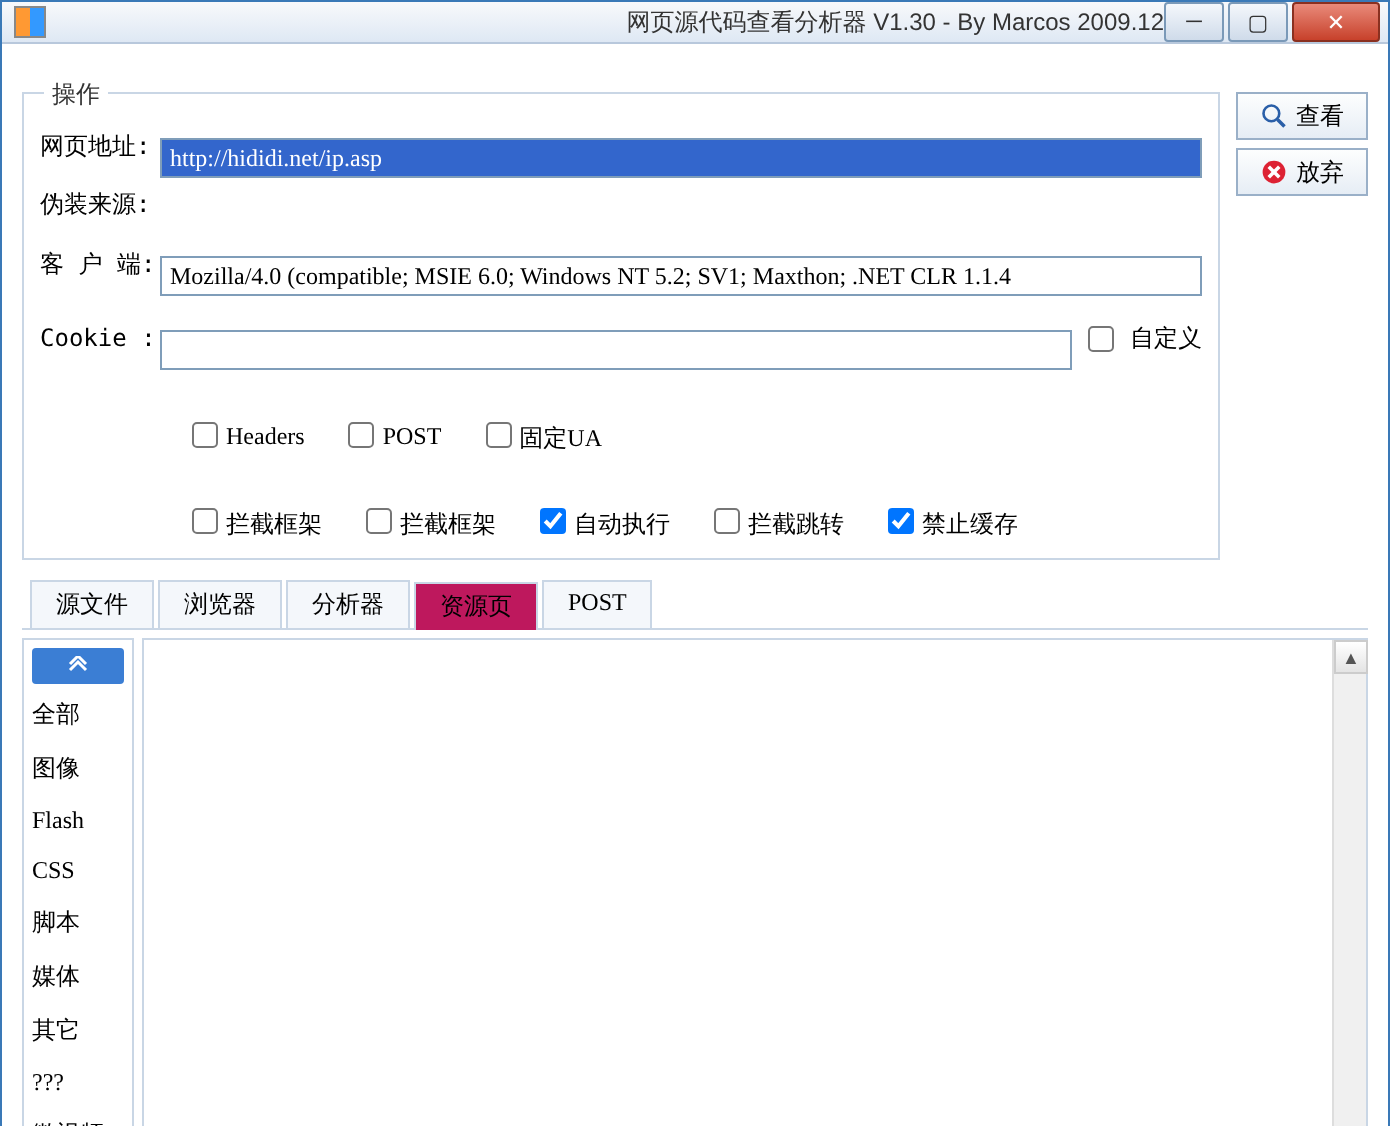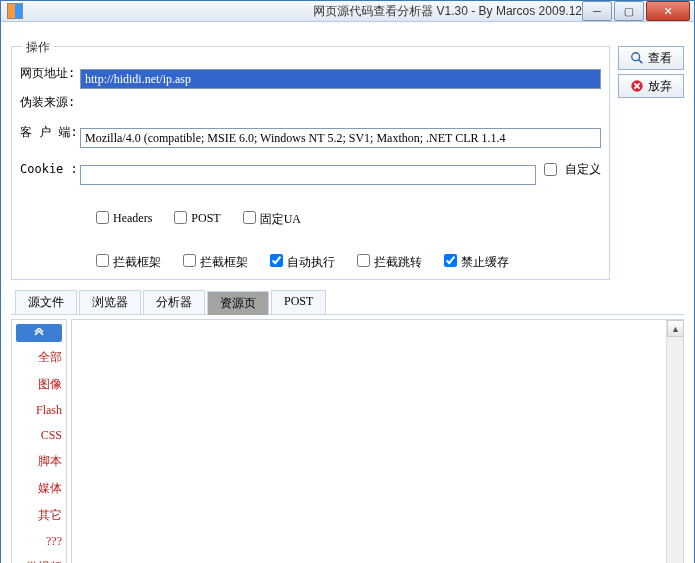--- a/index.html
+++ b/index.html
@@ -31,26 +31,26 @@
 .chk-inline { margin-left: 8px; display: flex; align-items: center; gap: 8px; }
 .chk-inline input { width: 13px; height: 13px; }
 
 .chk-rows { margin-left: 76px; margin-top: 6px; display: flex; flex-direction: column; gap: 6px; }
 .chk-line { display: flex; gap: 22px; }
 .chk { display: flex; gap: 4px; font-family: SimSun; margin-top: 20px; }
 .chk input { width: 13px; height: 13px; }
 
 .tabs { margin-top: 10px; display: flex; gap: 2px; border-bottom: 1px solid #c9d6e5; padding-left: 4px; }
 .tab { padding: 3px 12px; border: 1px solid #c9d6e5; border-bottom: none; background: #f4f7fb; font-family: SimSun; cursor: pointer; text-align: center; }
-.tab.active { background: #a3a3a3; position: relative; top: 1px; }
+.tab.active { background: #be185d; position: relative; top: 1px; }
 
 .pane-row { flex: 1; display: flex; margin-top: 4px; gap: 4px; min-height: 0; }
 .sidebar { width: 56px; border: 1px solid #c9d6e5; display: flex; flex-direction: column; align-items: stretch; padding: 4px; gap: 4px; }
 .side-toggle { height: 18px; background: #3b7ed4; display: flex; align-items: center; justify-content: center; color: #fff; font-size: 10px; border-radius: 2px; cursor: pointer; }
-.side-item { color: #b91c1c; font-family: SimSun; text-align: right; padding: 3px 0; cursor: pointer; }
+.side-item { color: #000000; font-family: SimSun; text-align: left; padding: 3px 0; cursor: pointer; }
 
 .content { flex: 1; border: 1px solid #c9d6e5; background: #fff; position: relative; }
 .scroll-v { position: absolute; right: 0; top: 0; bottom: 17px; width: 17px; background: #f0f0f0; border-left: 1px solid #ddd; }
 .scroll-h { position: absolute; left: 0; right: 17px; bottom: 0; height: 17px; background: #f0f0f0; border-top: 1px solid #ddd; display: flex; justify-content: space-between; }
 .scroll-corner { position: absolute; right: 0; bottom: 0; width: 17px; height: 17px; background: #f0f0f0; }
 .scroll-arrow { width: 17px; height: 17px; display: flex; align-items: center; justify-content: center; font-size: 9px; color: #555; border: 1px solid #ccc; background: linear-gradient(#fff,#e4e4e4); }
 </style>
 </head>
 <body>
 

